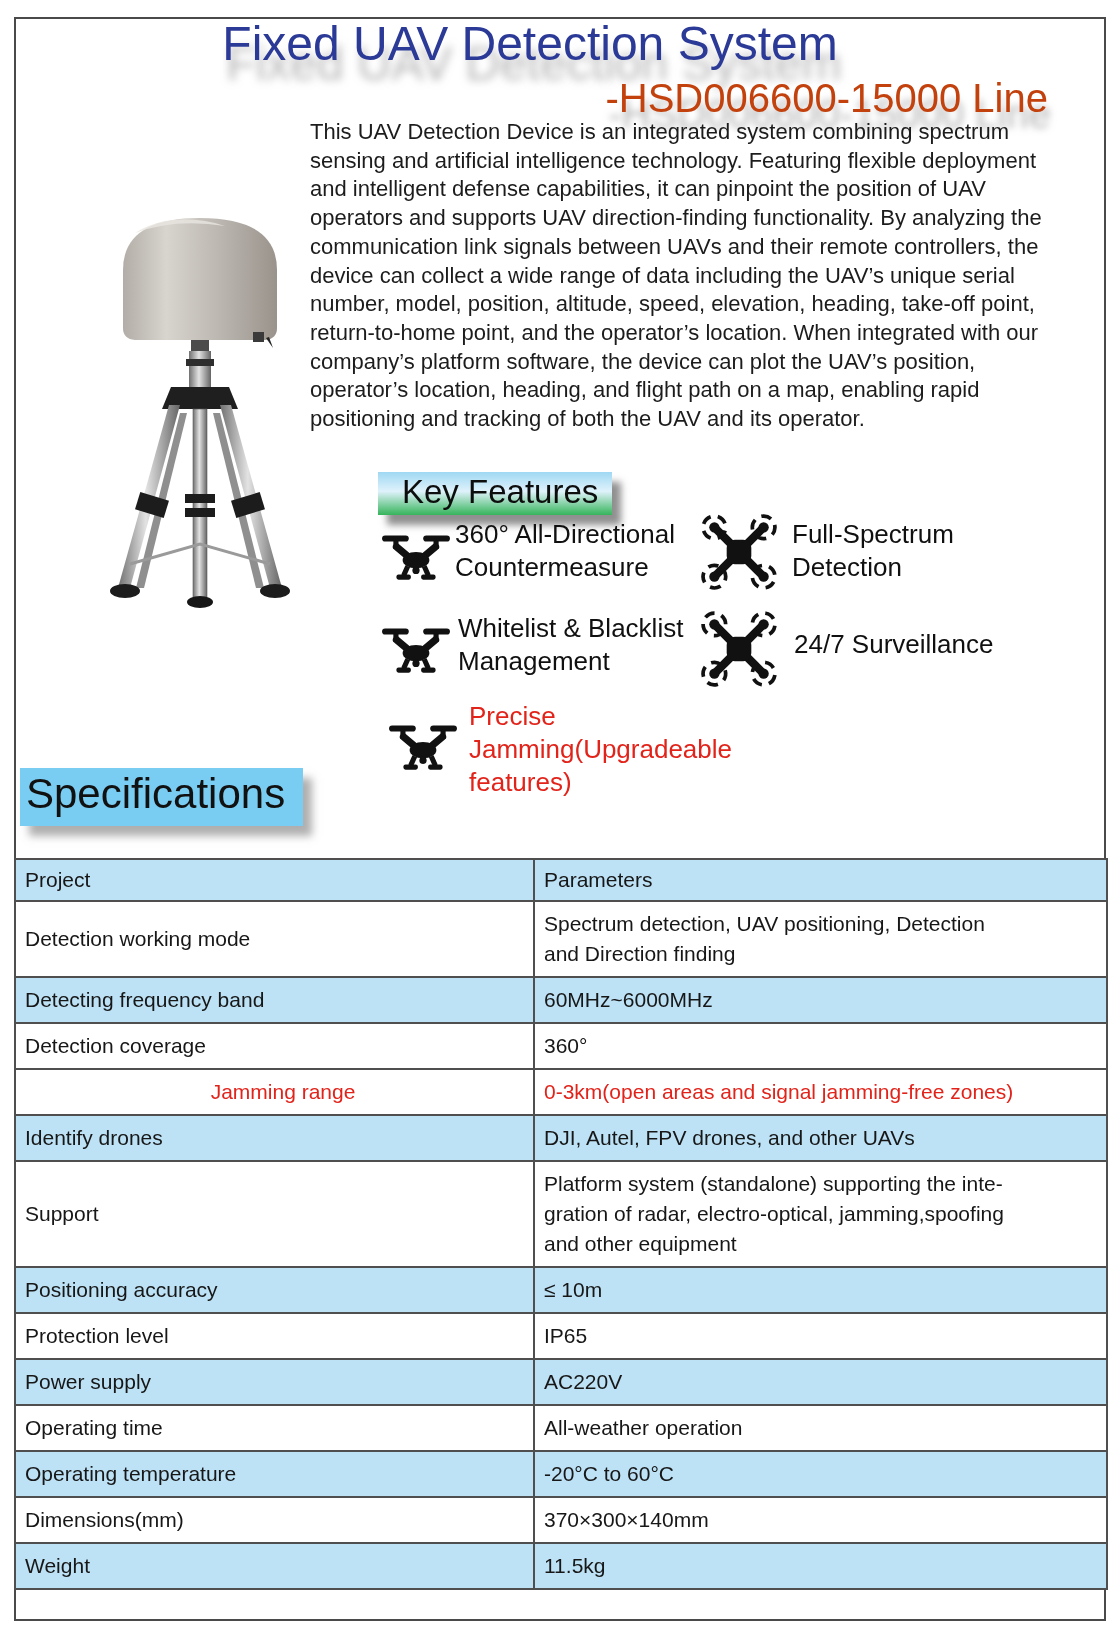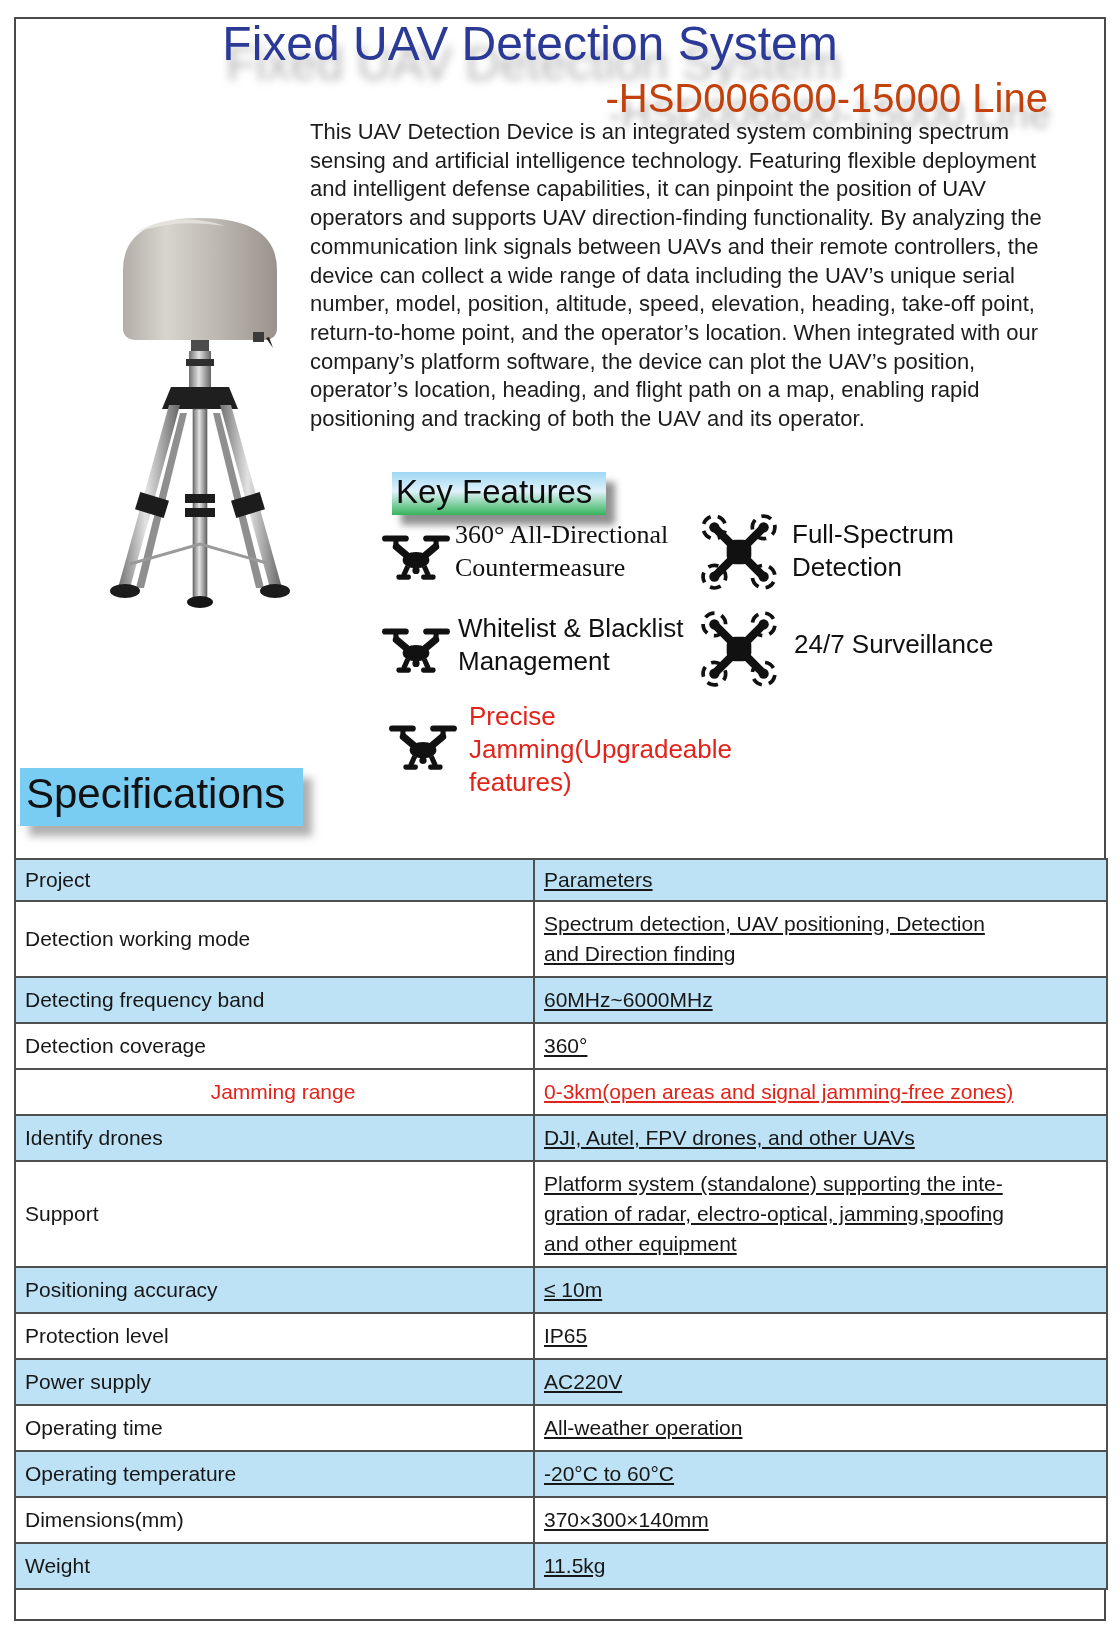--- a/index.html
+++ b/index.html
@@ -23,25 +23,24 @@
     text-shadow:3px 16px 7px rgba(130,130,130,0.6);
     white-space:nowrap;
   }
   .description{
     position:absolute;left:310px;top:118px;width:737px;
     font-size:22px;line-height:28.7px;color:#1c1c1c;text-align:left;
   }
   .device-art{position:absolute;left:85px;top:208px;}
   .kf-heading{
     position:absolute;left:378px;top:472px;
-    font-size:33px;color:#0d0d0d;padding:1px 14px 4px 4px;
+    font-size:33px;color:#0d0d0d;padding:1px 14px 4px 24px;
     background:linear-gradient(to bottom,#9fd8f3 0%,#dff2fb 45%,#35b45a 100%);
     box-shadow:9px 10px 7px rgba(70,70,70,0.6);
     white-space:nowrap;
-    margin-left:14px;
   }
   .feature-icon{position:absolute;}
   .feature-text{
     position:absolute;font-size:26px;line-height:33px;color:#101010;
   }
   .feature-text.red{color:#e2231a;}
   .spec-heading{
     position:absolute;left:20px;top:768px;
     font-size:42px;color:#111;background:#7acdf2;
     padding:2px 18px 8px 6px;
@@ -54,21 +53,21 @@
   }
   table.spec-table td{
     border:2px solid #4f4f4f;
     font-size:21px;line-height:30px;color:#171717;
     padding:7px 9px;vertical-align:middle;background:#ffffff;
   }
   table.spec-table col.c1{width:519px;}
   table.spec-table col.c2{width:573px;}
   table.spec-table tr.blue td{background:#bde2f6;}
   table.spec-table tr.hdr td{padding:5px 9px;}
-  table.spec-table td.val{white-space:pre-line;text-decoration:underline;}
+  table.spec-table td.val{white-space:pre-line;}
   table.spec-table tr.red-row td{color:#e2231a;}
   table.spec-table tr.red-row td.lbl{padding-left:26px;text-align:center;}
 </style>
 </head>
 <body>
 
 <div class="page">
   <div class="page-border"></div>
 
   <div class="doc-title">Fixed UAV Detection System</div>
@@ -127,21 +126,21 @@
       </g>
       <line x1="15" y1="16" x2="28" y2="27" stroke="#111" stroke-width="7" stroke-linecap="round"></line>
       <line x1="53" y1="16" x2="40" y2="27" stroke="#111" stroke-width="7" stroke-linecap="round"></line>
       <ellipse cx="34" cy="29" rx="13" ry="8" fill="#111"></ellipse>
       <path d="M26,35 L22,44 M42,35 L46,44" stroke="#111" stroke-width="5"></path>
       <rect x="15" y="43" width="14" height="5" rx="2" fill="#111"></rect>
       <rect x="39" y="43" width="14" height="5" rx="2" fill="#111"></rect>
       <circle cx="34" cy="39" r="3.5" fill="#111"></circle>
     </svg>
   </div>
-  <div class="feature-text" style="left:455px;top:518px;width:250px;font-family:Liberation Serif, serif;">360° All-Directional Countermeasure</div>
+  <div class="feature-text" style="left:455px;top:518px;width:250px;">360° All-Directional Countermeasure</div>
 
   <div class="feature-icon" style="left:700px;top:513px;">
     <svg width="78" height="78" viewBox="0 0 76 76">
       <g stroke="#111" stroke-width="8" stroke-linecap="round">
         <line x1="38" y1="38" x2="16" y2="16"></line>
           <line x1="38" y1="38" x2="60" y2="16"></line>
         <line x1="38" y1="38" x2="16" y2="60"></line>
           <line x1="38" y1="38" x2="60" y2="60"></line>
       </g>
       <rect x="26" y="26" width="24" height="24" rx="8" fill="#111"></rect>

